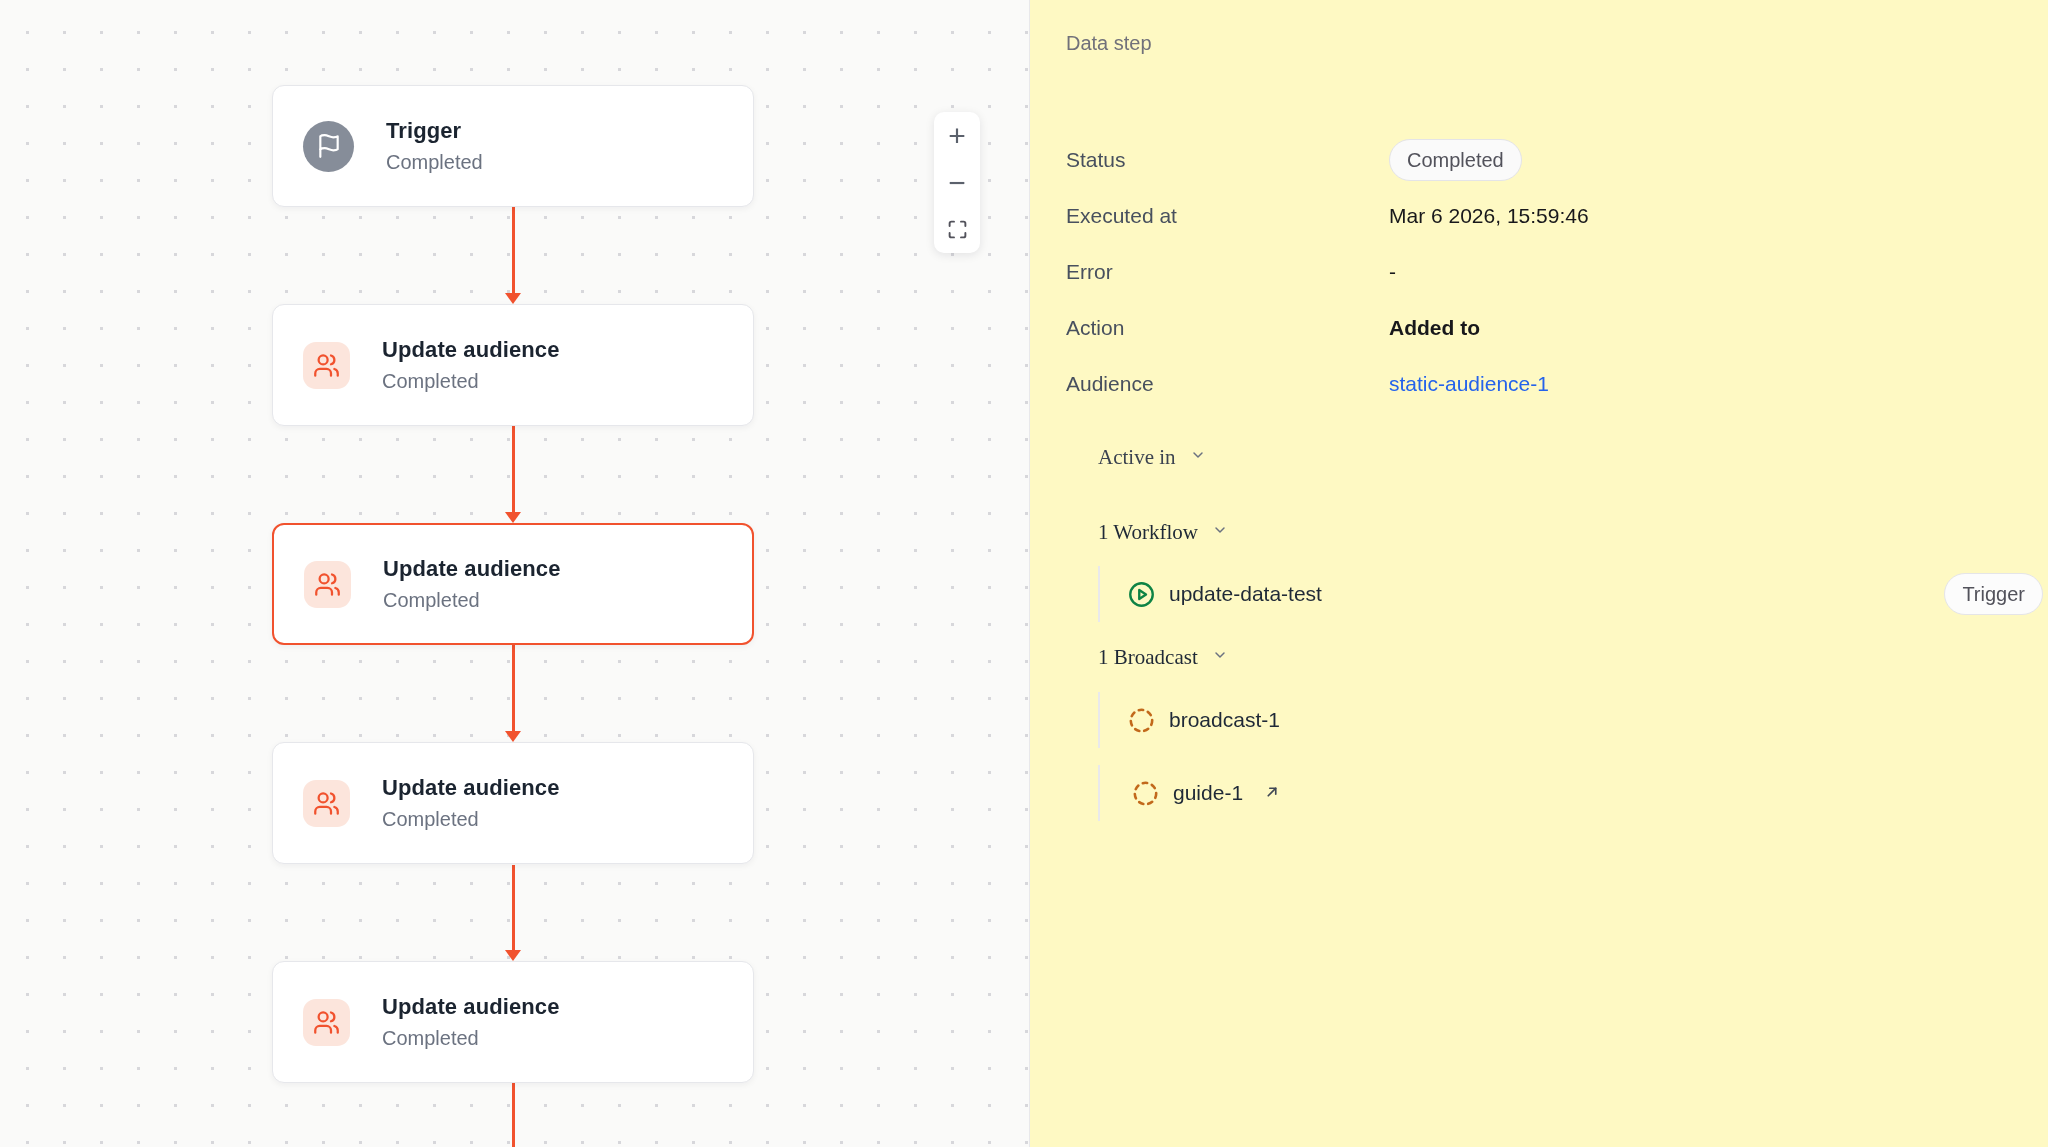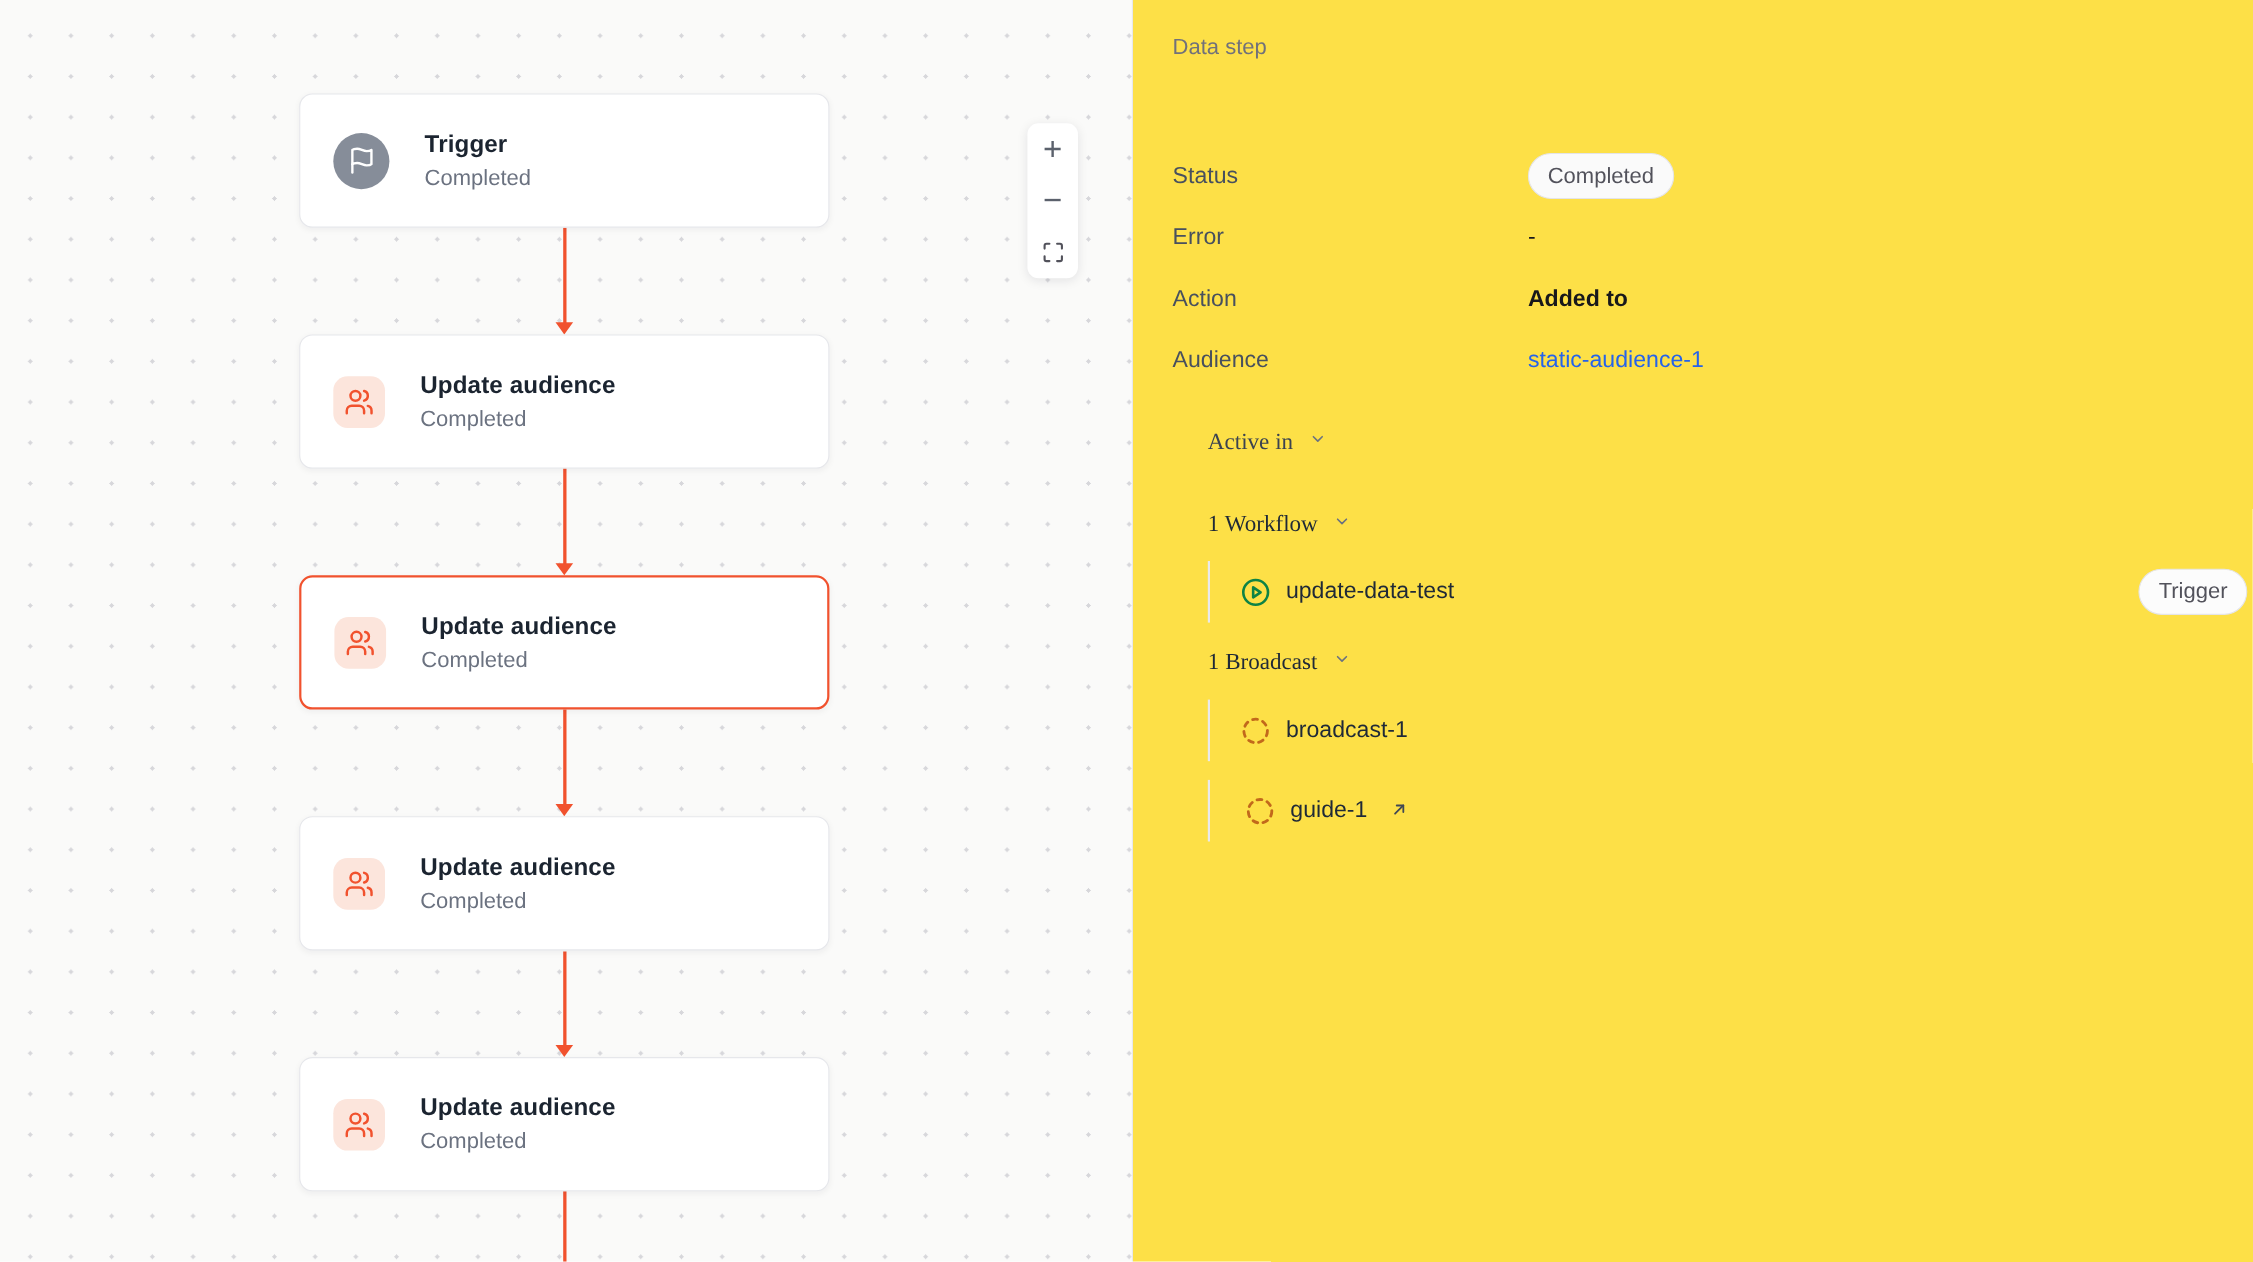--- a/index.html
+++ b/index.html
@@ -48,21 +48,21 @@
   }
   .zoom-btn {
     flex:1; display:flex; align-items:center; justify-content:center;
     background:none; border:none; cursor:pointer;
     color:#5b616c; font-size:30px; font-weight:300; font-family:"Liberation Sans",sans-serif; line-height:1;
   }
 
   
   .panel {
     position:absolute; left:1030px; top:0; width:1018px; height:1147px;
-    background:#fde047; padding:30px 5px 0 36px;
+    background:#fef9c3; padding:30px 5px 0 36px;
   }
   .eyebrow { font-size:20px; color:#71717a; line-height:26px; }
   .panel-title { margin-top:24px; font-size:28px; font-weight:700; color:#18181b; letter-spacing:-.2px; line-height:36px; }
 
   .fields { margin-top:76px; }
   .field-row { display:flex; align-items:center; height:56px; }
   .field-label { width:323px; flex:none; font-size:21px; color:#48505e; }
   .field-value { font-size:21px; color:#18181b; }
   .field-value.em { font-weight:700; }
   .field-value.link { color:#2563EB; cursor:pointer; }
@@ -211,20 +211,24 @@
 
   <div class="panel">
     <div class="eyebrow">Data step</div>
 
     <div class="fields">
       <div class="field-row">
         <div class="field-label">Status</div>
         <span class="badge">Completed</span>
       </div>
       <div class="field-row">
+        <div class="field-label">Executed at</div>
+        <div class="field-value">Mar 6 2026, 15:59:46</div>
+      </div>
+      <div class="field-row">
         <div class="field-label">Error</div>
         <div class="field-value">-</div>
       </div>
       <div class="field-row">
         <div class="field-label">Action</div>
         <div class="field-value em">Added to</div>
       </div>
       <div class="field-row">
         <div class="field-label">Audience</div>
         <div class="field-value link">static-audience-1</div>

